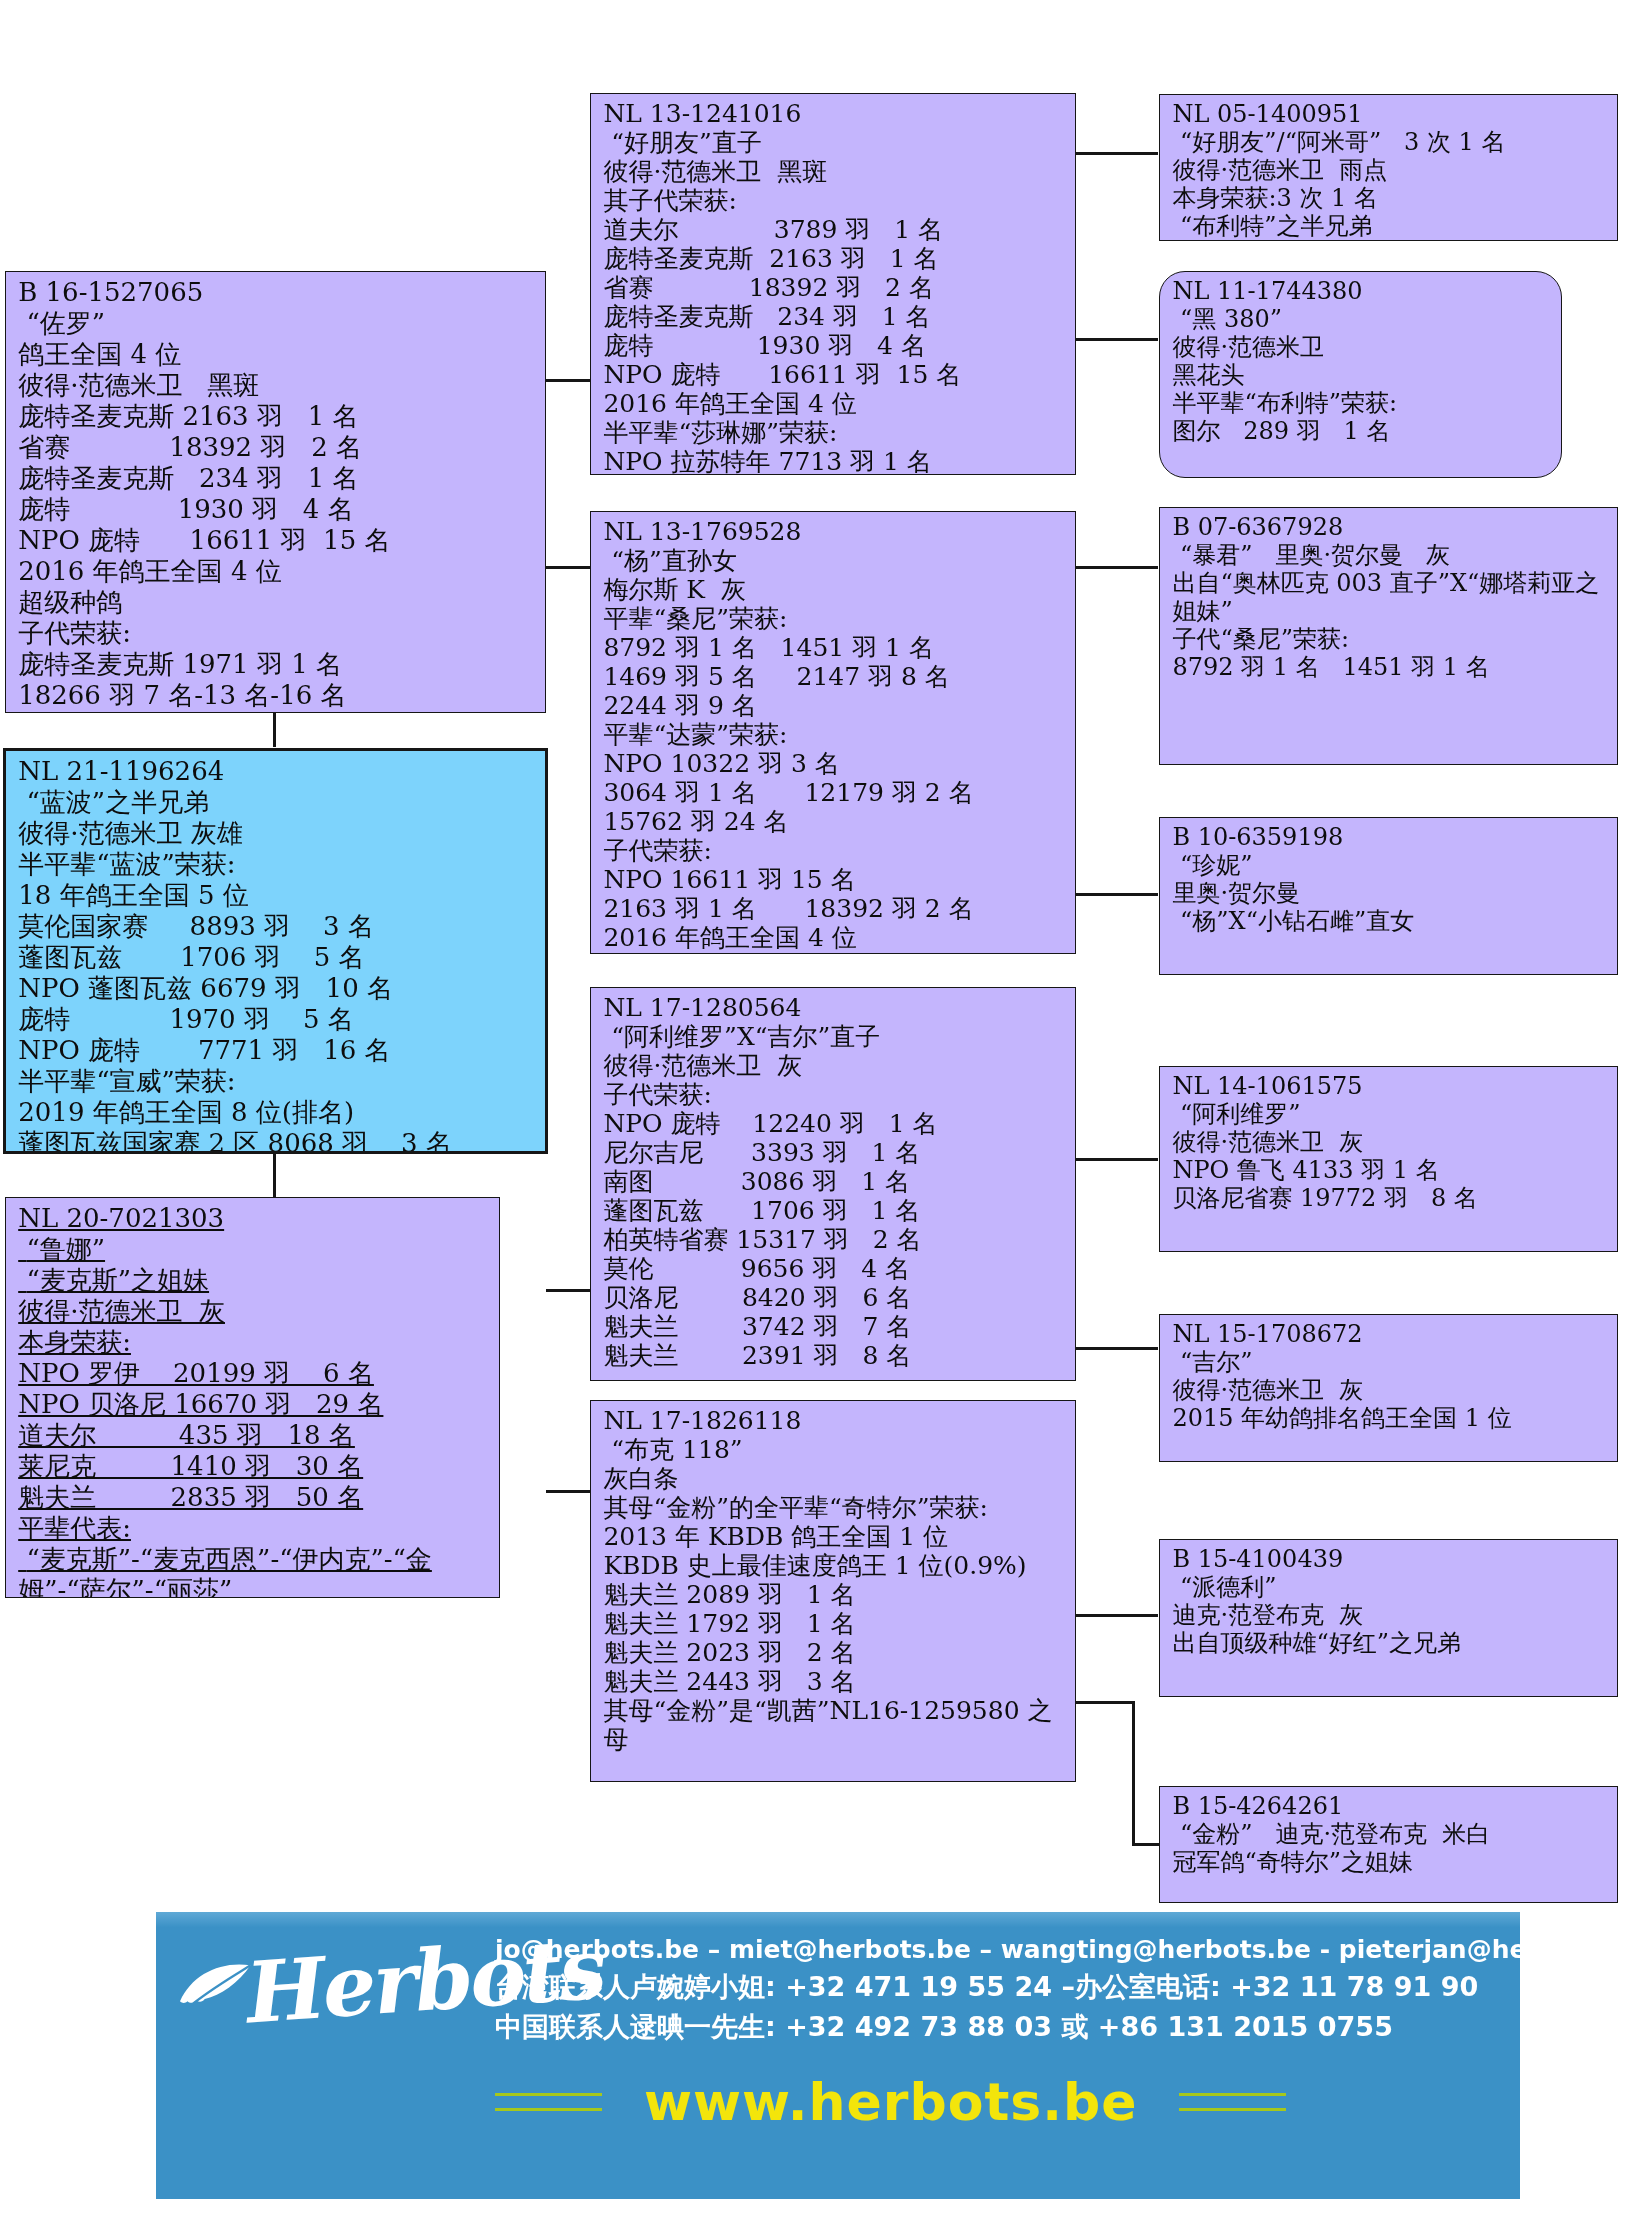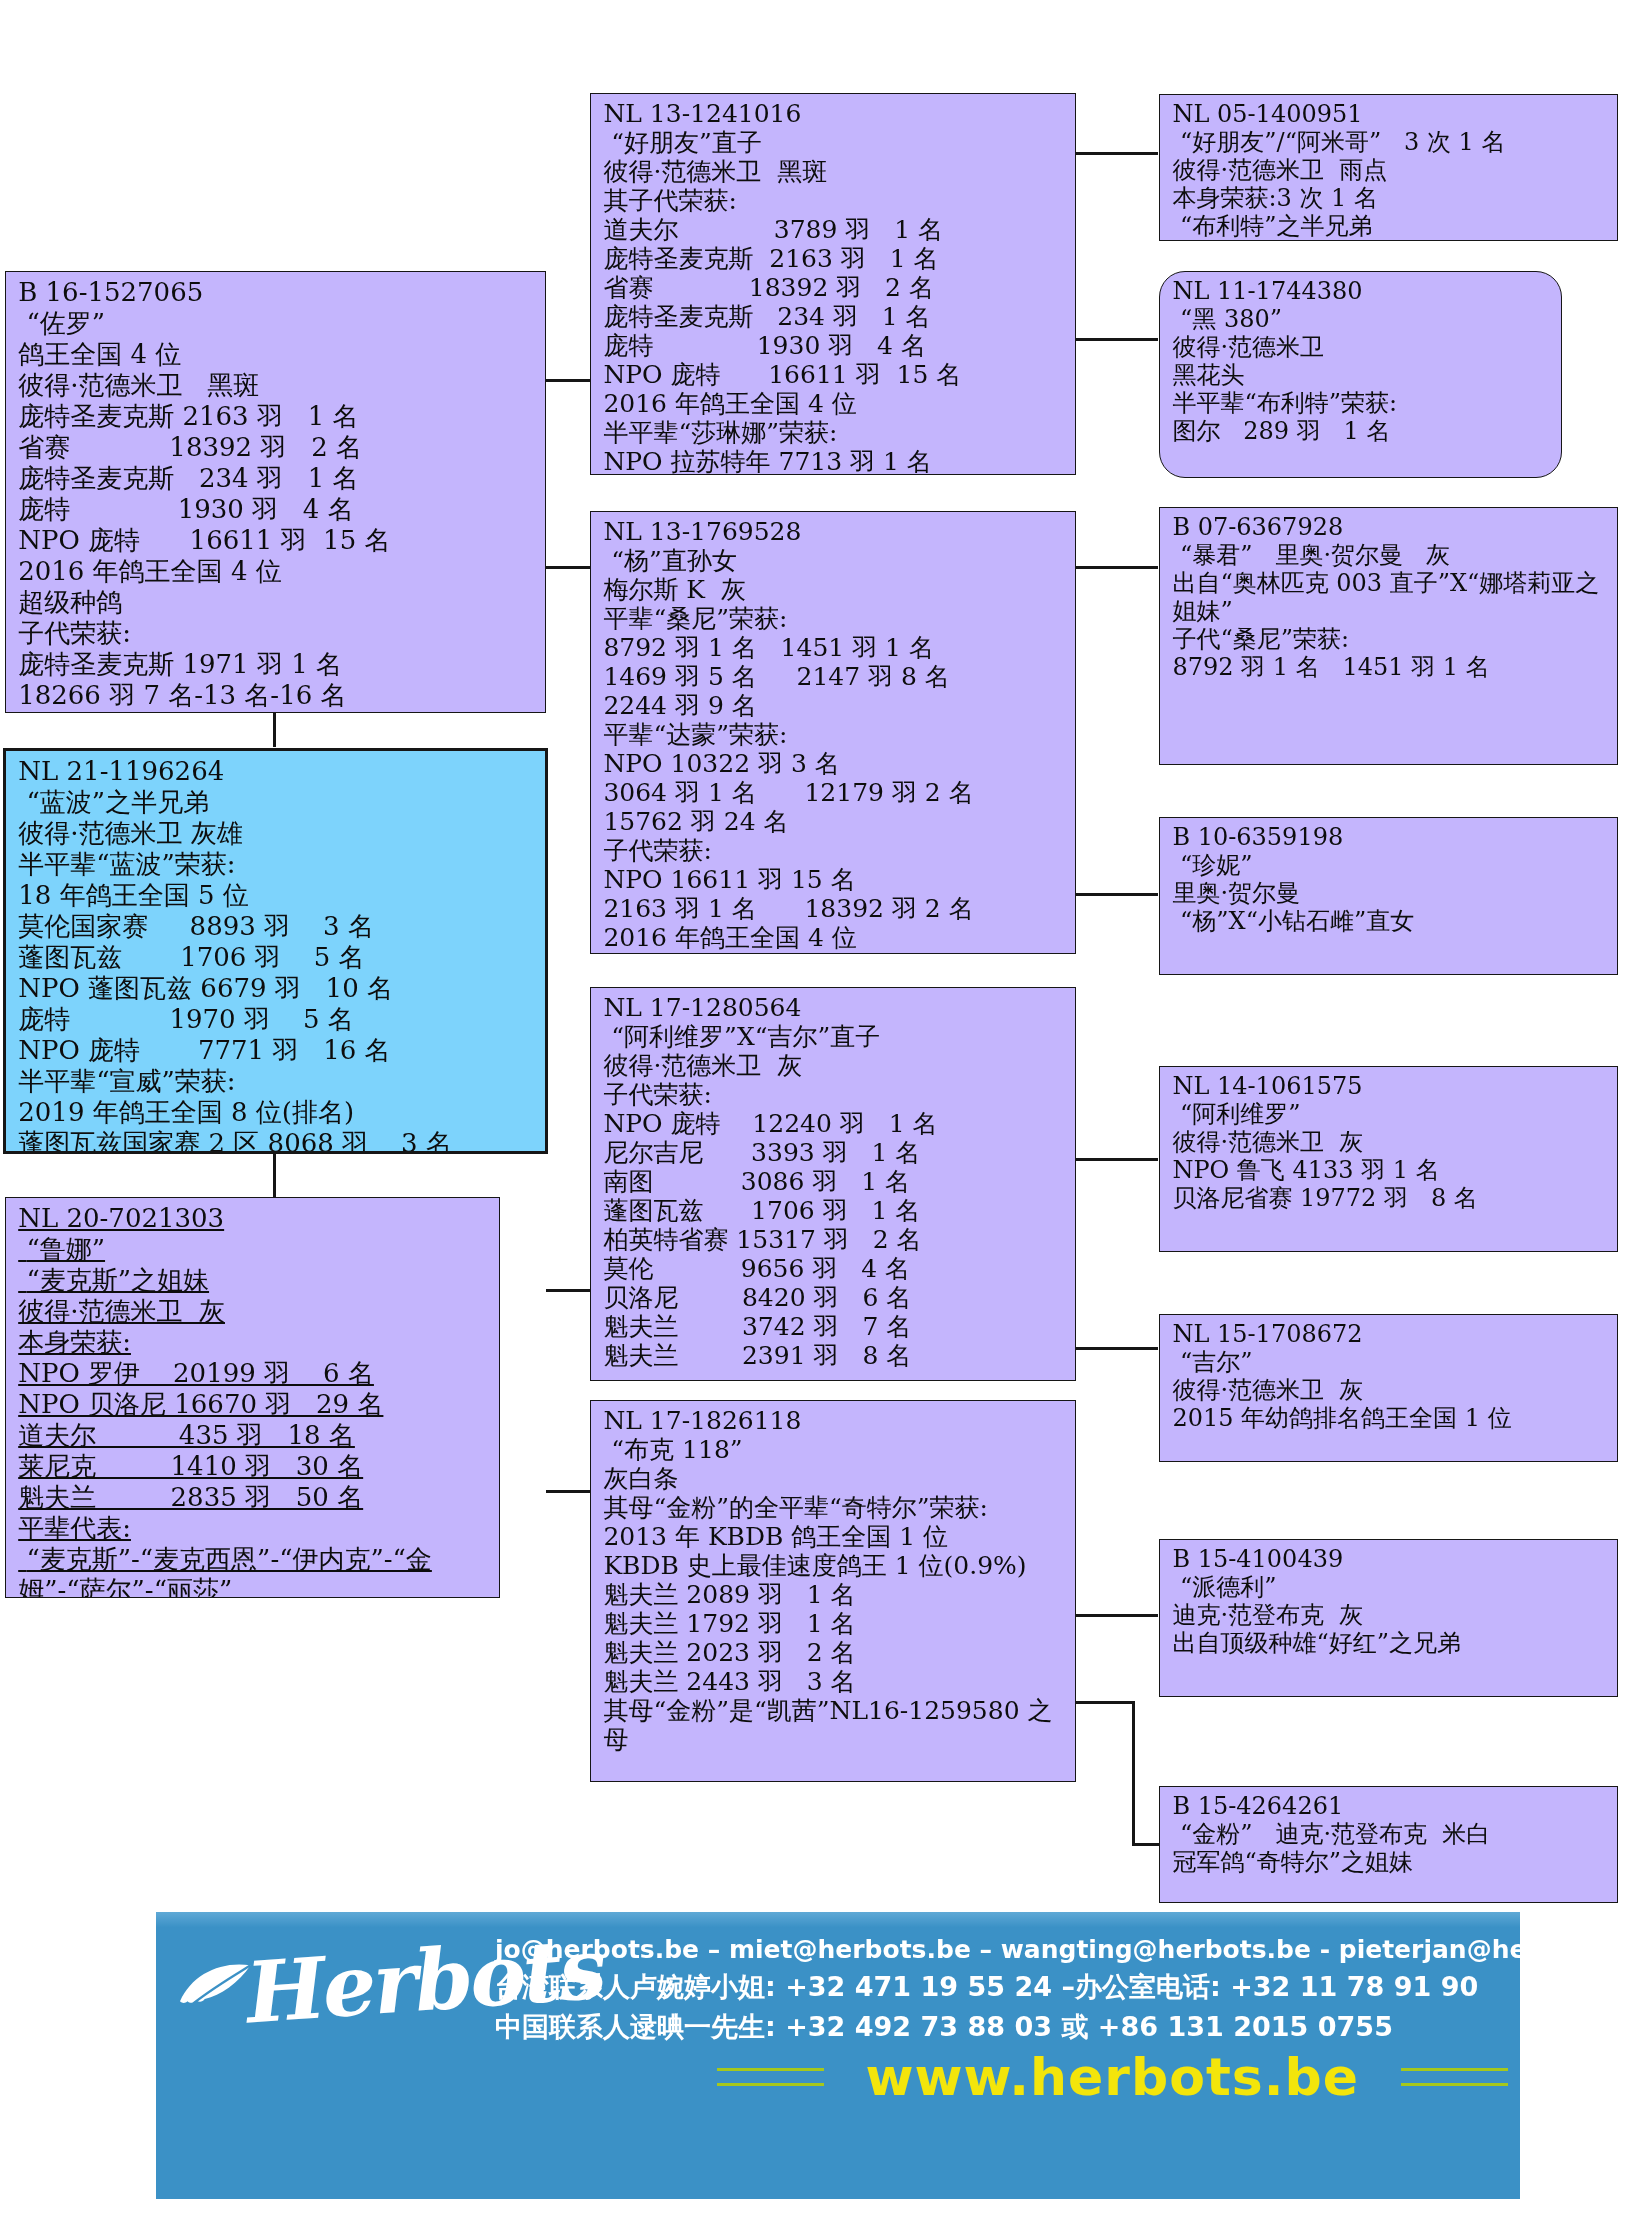--- a/index.html
+++ b/index.html
@@ -35,21 +35,21 @@
     margin-top:50px;font-size:50px;font-weight:bold;letter-spacing:23px;white-space:nowrap;
     font-family:"DejaVu Sans","Liberation Sans",sans-serif;
   }
   .info-col{
     position:absolute;left:339px;top:21px;width:1013px;color:#fff;
     font-family:"DejaVu Sans","Liberation Sans",sans-serif;font-weight:bold;
   }
   .email-line{font-size:25px;line-height:34px;white-space:nowrap;}
   .contact-line{font-size:27px;line-height:40px;white-space:nowrap;}
   .slogan-line{font-size:30px;line-height:38px;margin-top:25px;text-align:center;letter-spacing:1.9px;}
-  .site-row{display:flex;align-items:center;justify-content:flex-end;margin-top:0;gap:42px;}
+  .site-row{display:flex;align-items:center;justify-content:flex-start;margin-top:25px;gap:42px;}
   .dbar{width:107px;height:11.5px;border-top:3.8px solid #a6c81c;border-bottom:3.8px solid #a6c81c;}
   .site{font-size:52px;color:#f3e50b;letter-spacing:1px;}
   .feather{margin-top:25px;margin-right:-5.7px;flex:0 0 auto;}
 </style>
 </head>
 <body>
 
 <div class="box col-l" style="left:4.8px;top:271px;width:541px;height:442px;">B 16-1527065
  “佐罗”
 鸽王全国 4 位

